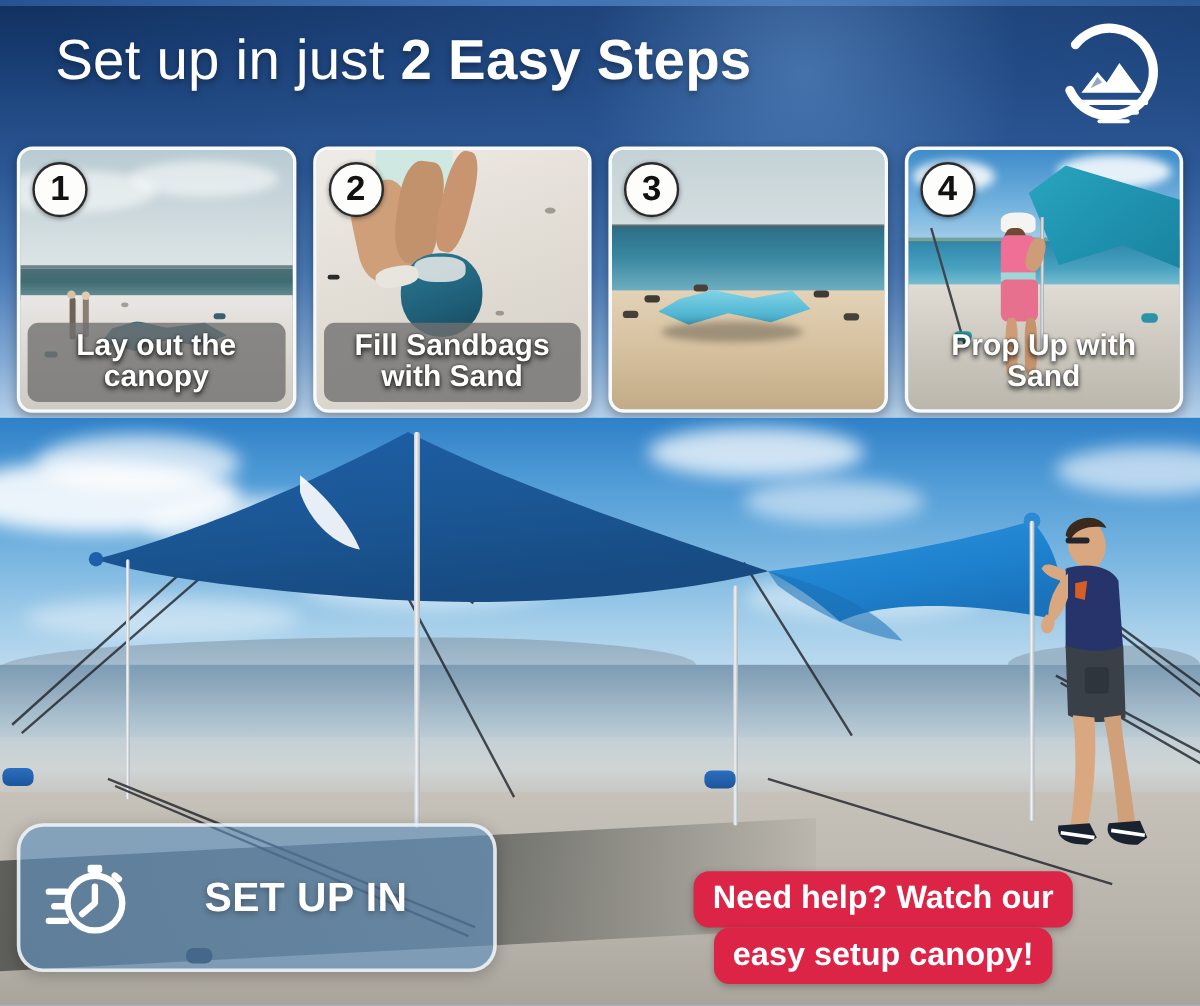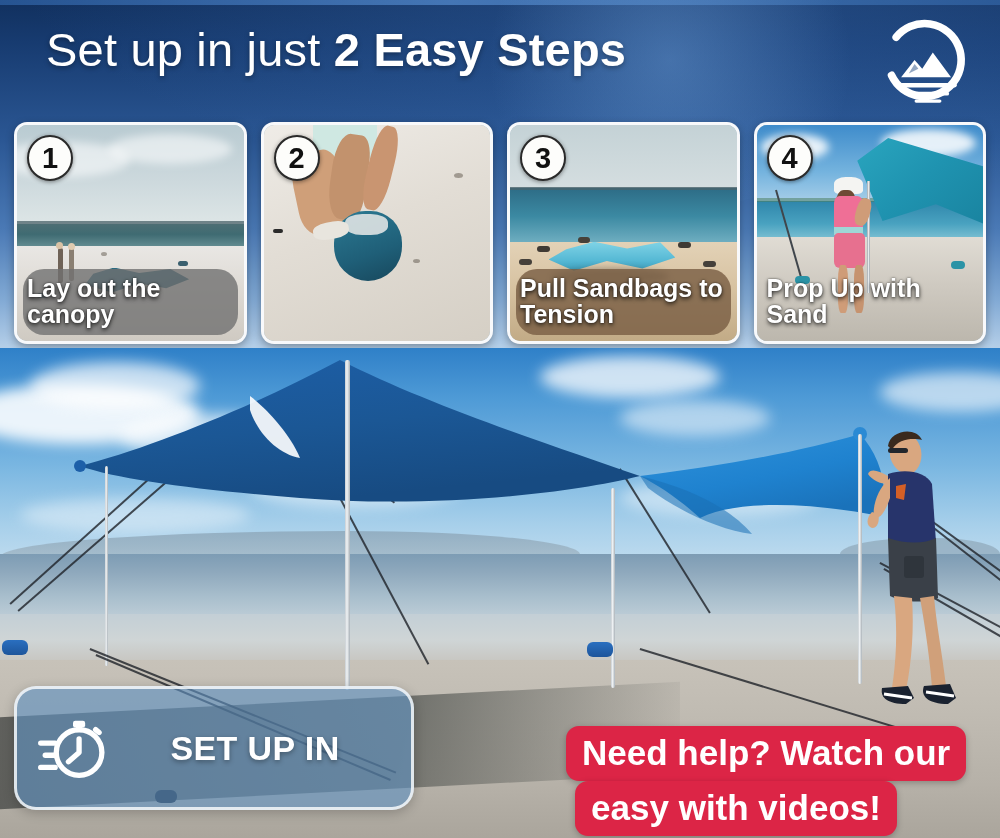--- a/index.html
+++ b/index.html
@@ -96,23 +96,23 @@
     font-size: 29px;
     font-weight: 700;
     display: flex; align-items: center; justify-content: center;
     z-index: 6;
     box-shadow: 0 1px 4px rgba(0,0,0,.45);
   }
 
   .caption {
     position: absolute;
     left: 6px; right: 6px; bottom: 6px;
-    border-radius: 21px;
+    border-radius: 9px;
     padding: 6px 4px 8px;
-    text-align: left;
+    text-align: center;
     color: #fff;
     font-size: 25px;
     font-weight: 700;
     line-height: 1.04;
     z-index: 5;
     text-shadow: 0 2px 4px rgba(0,0,0,.75), 0 0 2px rgba(0,0,0,.6);
   }
   .cap-grey  { background: rgba(112,112,112,.80); }
   .cap-brown { background: rgba(120,92,66,.80); }
   .cap-none  { background: transparent; }
@@ -233,21 +233,21 @@
   .cta {
     position: absolute;
     left: 566px; top: 726px;
     width: 340px;
     text-align: center;
   }
   .cta-line {
     display: inline-block;
     background: #dc2546;
     color: #ffffff;
-    font-size: 35px;
+    font-size: 27px;
     font-weight: 600;
     line-height: 1.0;
     padding: 9px 16px 11px;
     border-radius: 13px;
     white-space: nowrap;
     box-shadow: 0 2px 6px rgba(0,0,0,.25);
   }
 </style>
 </head>
 <body>
@@ -312,41 +312,41 @@
         <div style="position:absolute;left:46%;top:0%;width:11%;height:40%;background:#c99571;border-radius:40%;transform:rotate(14deg);"></div>
 
         <div style="position:absolute;left:31%;top:40%;width:30%;height:32%;border-radius:48% 48% 52% 52%;background:linear-gradient(160deg,#2c7a93 0%,#1f5f78 60%,#17475c 100%);"></div>
         <div style="position:absolute;left:36%;top:41%;width:19%;height:10%;background:#dfe3e3;border-radius:40%;opacity:.9;"></div>
         <div style="position:absolute;left:22%;top:45%;width:16%;height:8%;background:#e8e5de;border-radius:40%;transform:rotate(-10deg);"></div>
         <div class="speck" style="left:4%;top:48%;width:10px;height:4px;border-radius:3px;background:#2b2b2b;"></div>
         <div class="speck" style="left:84%;top:22%;width:9px;height:5px;"></div>
         <div class="speck" style="left:66%;top:62%;width:7px;height:4px;"></div>
       </div>
       <div class="badge">2</div>
+      <div class="caption cap-grey">Fill Sandbags with Sand</div>
     </div>
 
     <div class="card">
       <div class="card-photo">
         <div class="sky-pale" style="height:30%;background:linear-gradient(180deg,#c4d2d6 0%,#d5dee0 100%);"></div>
         <div class="sea2" style="top:29%;height:26%;"></div>
         <div style="position:absolute;left:0;top:28.5%;width:100%;height:3px;background:#49636c;opacity:.8;"></div>
         <div class="sand-tan" style="height:46%;"></div>
 
         <div style="position:absolute;left:17%;top:54%;width:56%;height:16%;
                     background:linear-gradient(180deg,#7fd3e6 0%,#55b8d4 55%,#2f94b5 100%);
                     clip-path:polygon(14% 22%,36% 0%,62% 20%,88% 2%,100% 46%,74% 78%,46% 56%,20% 84%,0% 52%);"></div>
         <div style="position:absolute;left:18%;top:66%;width:52%;height:8%;background:rgba(60,55,48,.38);border-radius:50%;filter:blur(3px);"></div>
         <div class="speck" style="left:12%;top:56%;width:13px;height:6px;border-radius:3px;background:#3f3a34;"></div>
         <div class="speck" style="left:30%;top:52%;width:12px;height:6px;border-radius:3px;background:#474139;"></div>
         <div class="speck" style="left:74%;top:54%;width:13px;height:6px;border-radius:3px;background:#3f3a34;"></div>
         <div class="speck" style="left:4%;top:62%;width:13px;height:6px;border-radius:3px;background:#45403a;"></div>
         <div class="speck" style="left:85%;top:63%;width:13px;height:6px;border-radius:3px;background:#45403a;"></div>
       </div>
       <div class="badge">3</div>
-      <div class="caption cap-brown">Pull Sandbags to Tension</div>
     </div>
 
     <div class="card">
       <div class="card-photo">
         <div class="sky-blue" style="height:36%;"></div>
         <div class="cloudband" style="left:2%;top:4%;width:30%;height:12%;background:rgba(255,255,255,.85);"></div>
         <div class="cloudband" style="left:55%;top:2%;width:42%;height:13%;background:rgba(255,255,255,.85);"></div>
         <div class="sea2" style="top:35%;height:18%;background:linear-gradient(180deg,#2f86ab 0%,#49a2c0 60%,#7cc0d2 100%);"></div>
         <div style="position:absolute;left:0;top:34%;width:100%;height:4px;background:#4d7f62;opacity:.55;"></div>
         <div class="sand-grey" style="height:48%;background:linear-gradient(180deg,#e0dcd4 0%,#cfcac1 45%,#bcb7ad 100%);"></div>
@@ -494,16 +494,16 @@
         <rect x="4" y="72" width="26" height="7" rx="3.5" fill="#ffffff"></rect>
       </svg>
     </div>
     <div class="setup-text">
       <div>SET UP IN</div>
     </div>
   </div>
 
   <div class="cta">
     <div class="cta-line">Need help? Watch our</div><br>
-    <div class="cta-line">easy with videos!</div>
+    <div class="cta-line">easy setup canopy!</div>
   </div>
 
 </div>
 
 </body></html>

